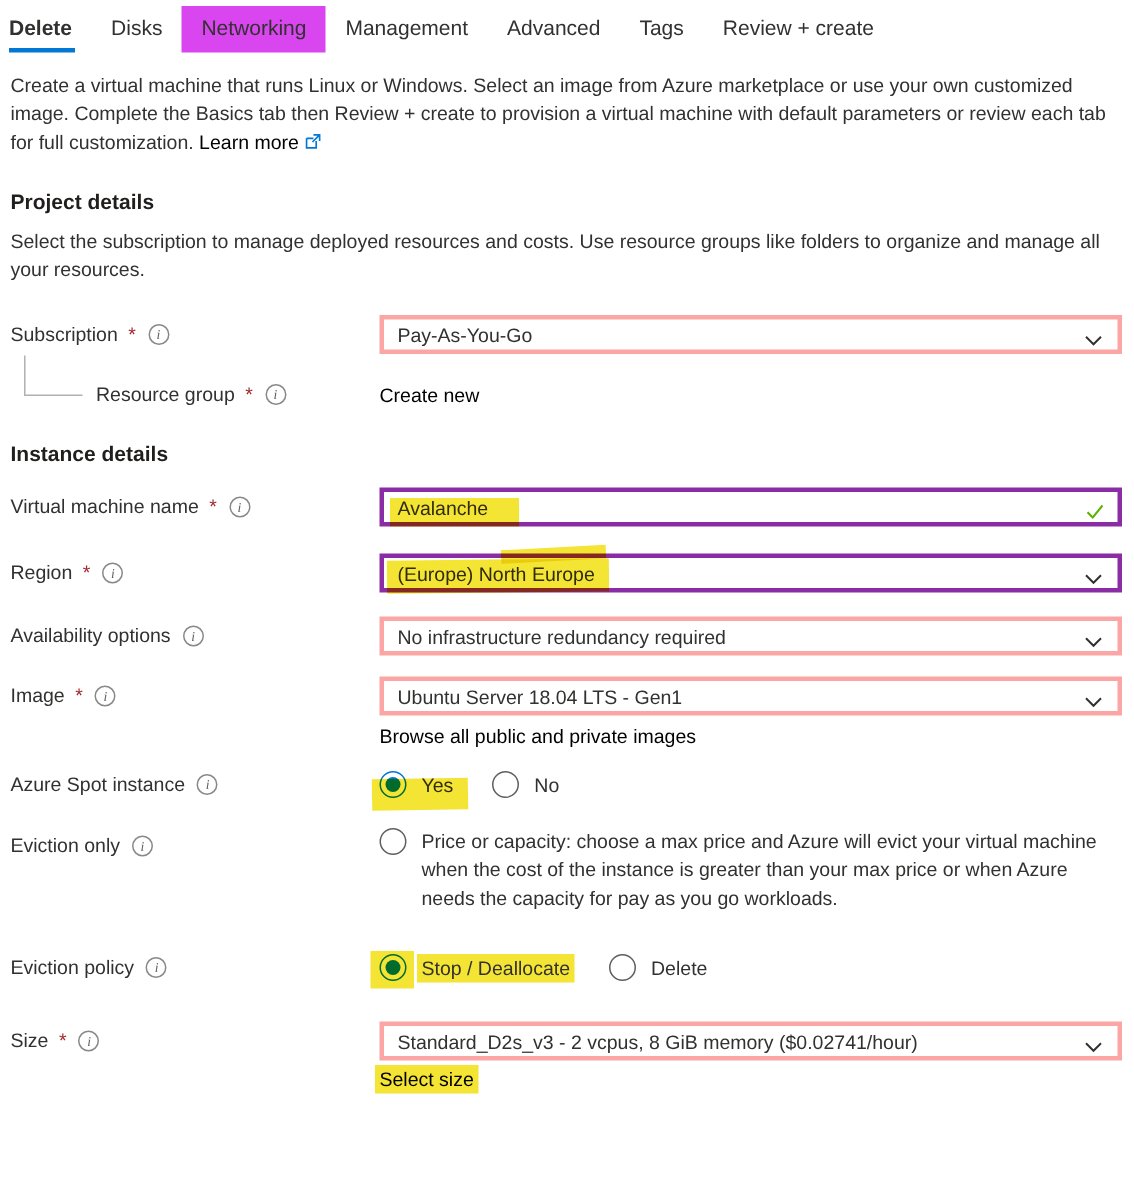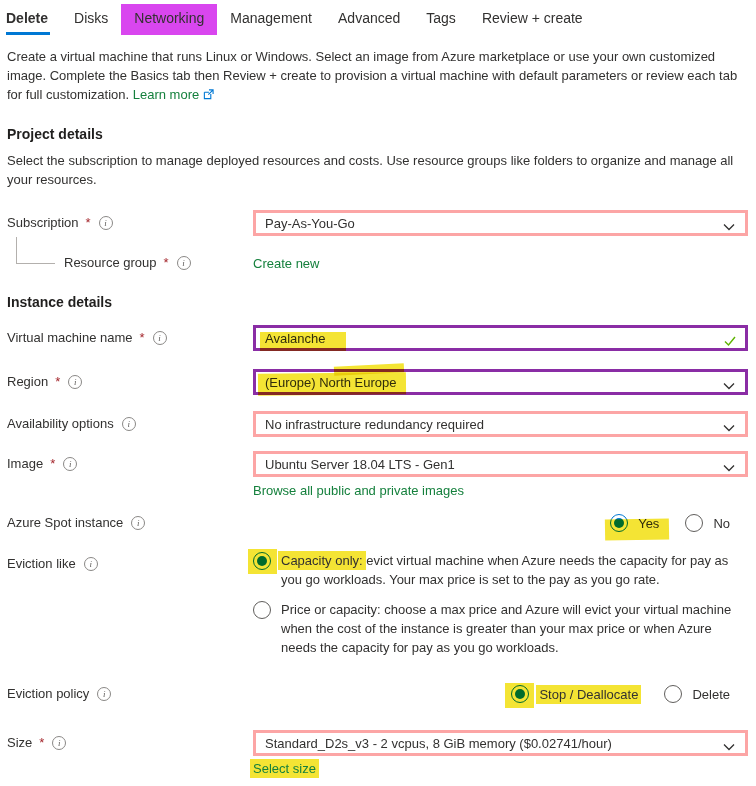--- a/index.html
+++ b/index.html
@@ -13,21 +13,21 @@
 
   
   .tabs { display:flex; align-items:flex-start; margin-bottom:12px; }
   .tab { padding:6px 13px 9px 13px; font-size:14px; color:#323130; cursor:pointer; white-space:nowrap; }
   .tab.active { font-weight:bold; padding-left:0; padding-right:13px; position:relative; }
   .tab.active .tab-underline { position:absolute; left:0; right:11px; bottom:0; height:3px; background:#0078d4; }
   .tab.hovered { background:#d946ef; }
 
   
   .intro { line-height:19px; margin:6px 0 22px 1px; max-width:750px; }
-  .link { color:#15803d; text-decoration:none; cursor:pointer; }
+  .link { color:#000000; text-decoration:none; cursor:pointer; }
   .section-heading { font-size:14px; font-weight:bold; margin:0 0 9px 1px; color:#201f1e; }
   .section-desc { line-height:19px; margin:0 0 21px 1px; max-width:750px; }
 
   
   .row { display:flex; margin-bottom:14px; }
   .lblcol { width:247px; flex:0 0 247px; padding-top:5px; position:relative;text-decoration:underline; }
   .lbl { display:inline-flex; align-items:center; gap:5px; padding-left:1px; }
   .req { color:#a4262c; margin-left:2px; }
   .info-icon {
     display:inline-flex; align-items:center; justify-content:center;
@@ -49,21 +49,21 @@
   .sub-link { display:inline-block; margin-top:6px; }
 
   
   .connector {
     position:absolute; left:10px; top:-13px; width:39px; height:27px;
     border-left:1px solid #b3b0ad; border-bottom:1px solid #b3b0ad;
   }
   .indent-lbl { margin-left:57px; }
 
   
-  .radio-row { display:flex; align-items:center; gap:8px; padding-top:4px;justify-content:flex-end; }
+  .radio-row { display:flex; align-items:center; gap:8px; padding-top:4px; }
   .rwrap { position:relative; display:inline-flex; }
   .radio {
     width:18px; height:18px; border:1px solid #605e5c; border-radius:50%;
     background:#fff; display:inline-flex; align-items:center; justify-content:center;
     cursor:pointer; flex:0 0 18px;
   }
   .radio.sel { border-color:#0078d4; }
   .radio .dot { width:10px; height:10px; border-radius:50%; background:#0078d4; }
   .radio-label { margin-left:8px; margin-right:18px; cursor:pointer; }
 
@@ -248,36 +248,25 @@
         <span class="radio-label" style="margin-left:2px">Yes</span>
         <span class="radio"></span>
         <span class="radio-label" style="margin-left:2px">No</span>
       </div>
     </div>
   </div>
 
   <div class="row" style="margin-bottom:13px">
     <div class="lblcol">
       <span class="lbl">
-        <span>Eviction like</span>
-        <span class="info-icon">i</span>
-      </span>
-    </div>
-    <div class="ctlcol">
-      <div class="opt">
-        <span class="rwrap" style="padding-top:1px">
-          <span class="radio sel">
-              <span class="dot"></span>
-            </span>
-          <div class="hl" style="left:-5px; top:-2px; width:29px; height:25px"></div>
-        </span>
-        <div class="opt-text">
-          <span class="hl-text">Capacity only:</span><span> evict virtual machine when Azure needs the capacity for pay as you go workloads. Your max price is set to the pay as you go rate.</span>
-        </div>
-      </div>
+        <span>Eviction only</span>
+        <span class="info-icon">i</span>
+      </span>
+    </div>
+    <div class="ctlcol">
       <div class="opt">
         <span class="rwrap" style="padding-top:1px">
           <span class="radio"></span>
         </span>
         <div class="opt-text">Price or capacity: choose a max price and Azure will evict your virtual machine when the cost of the instance is greater than your max price or when Azure needs the capacity for pay as you go workloads.</div>
       </div>
     </div>
   </div>
 
   <div class="row" style="margin-bottom:27px">

